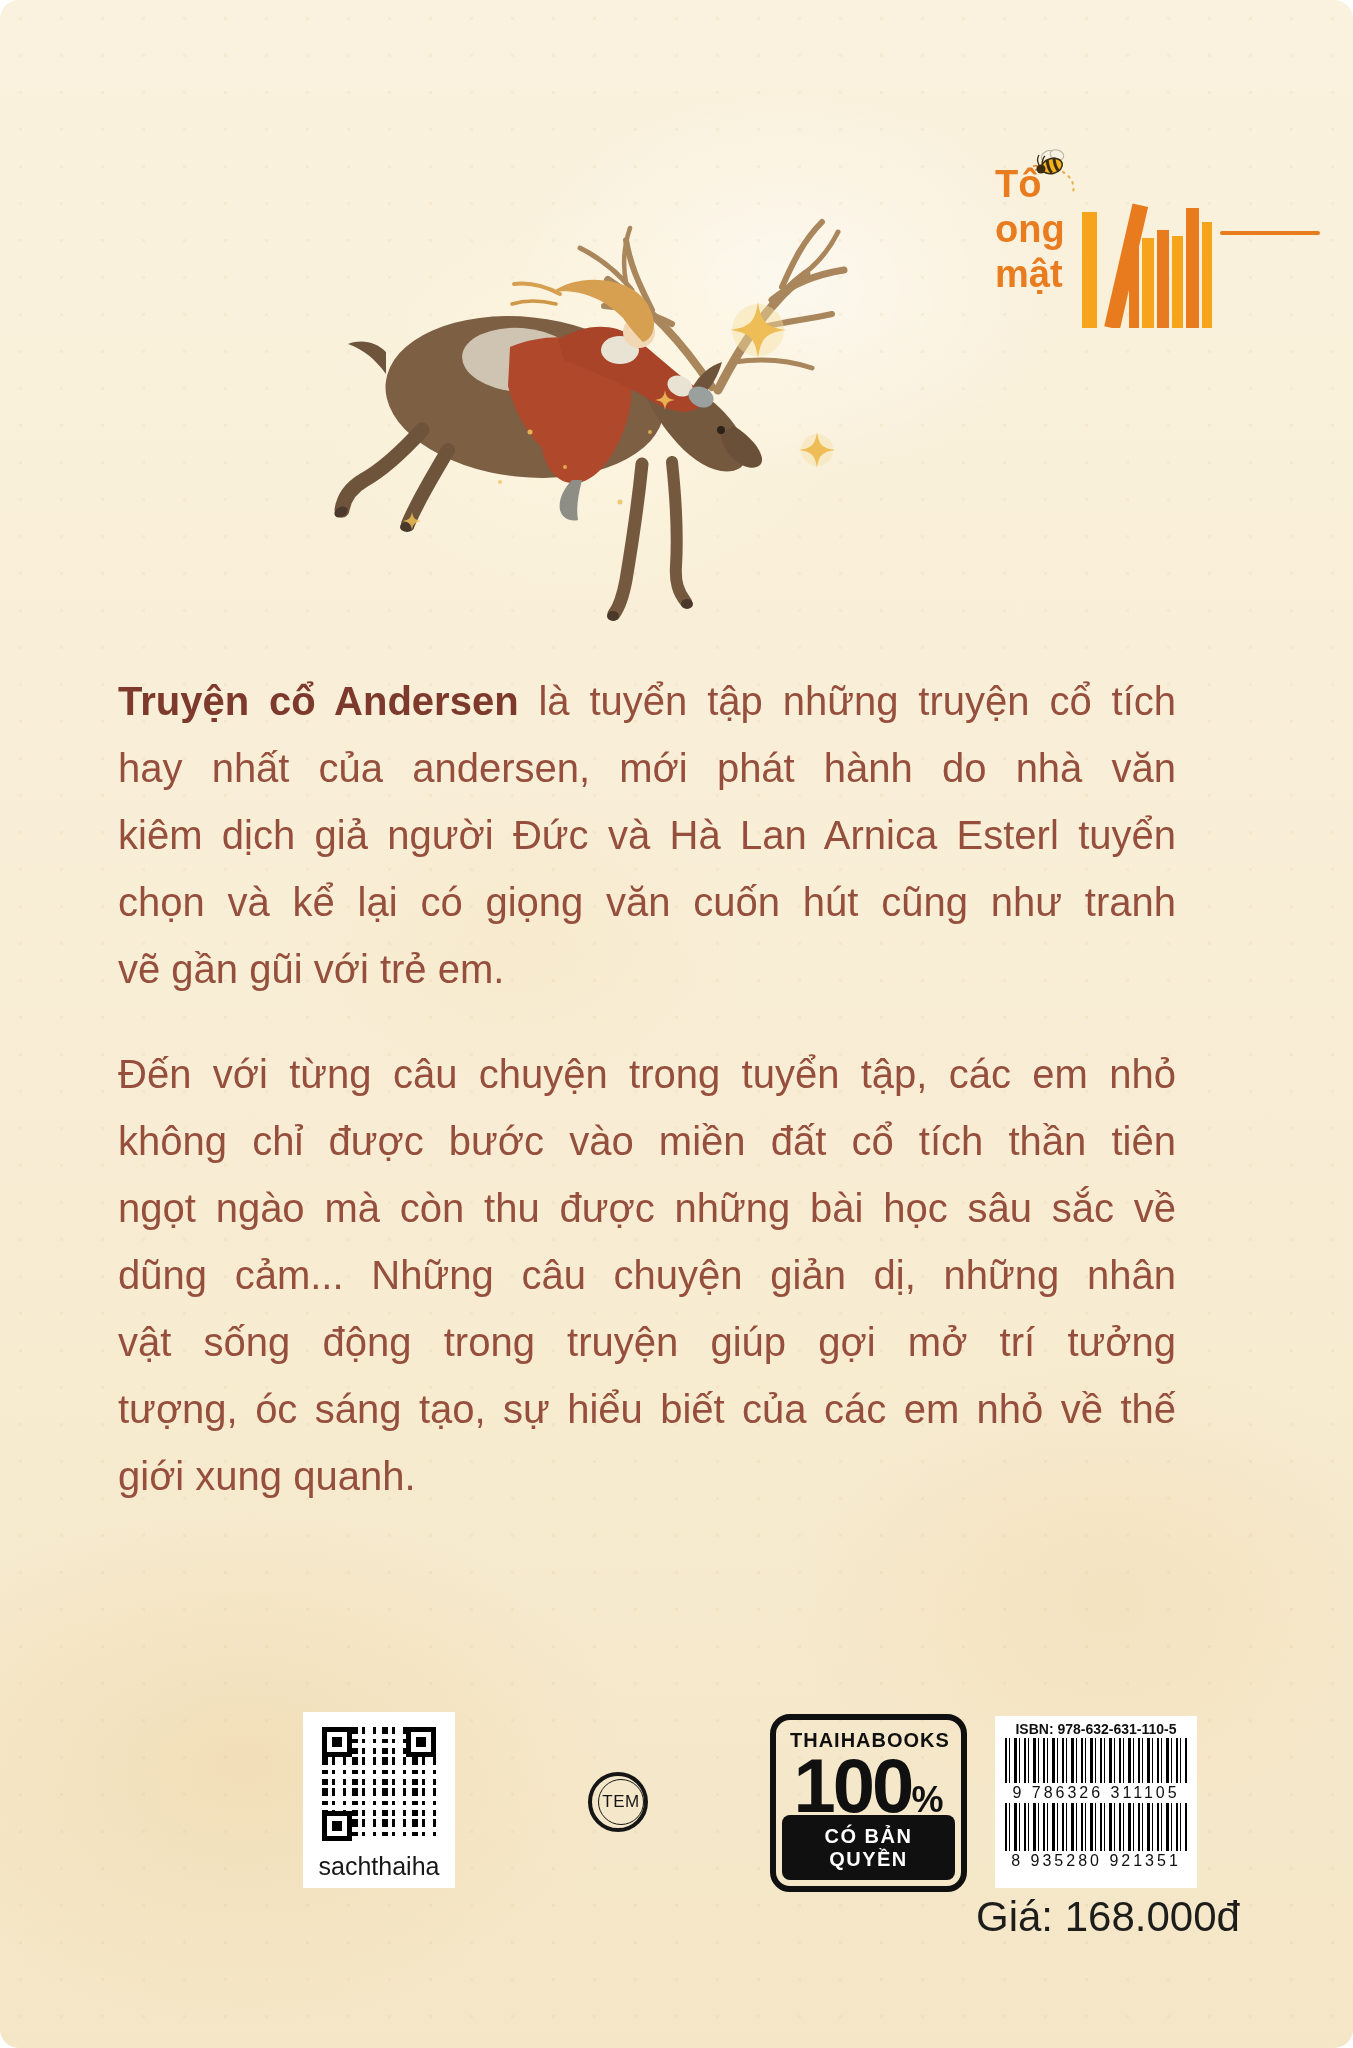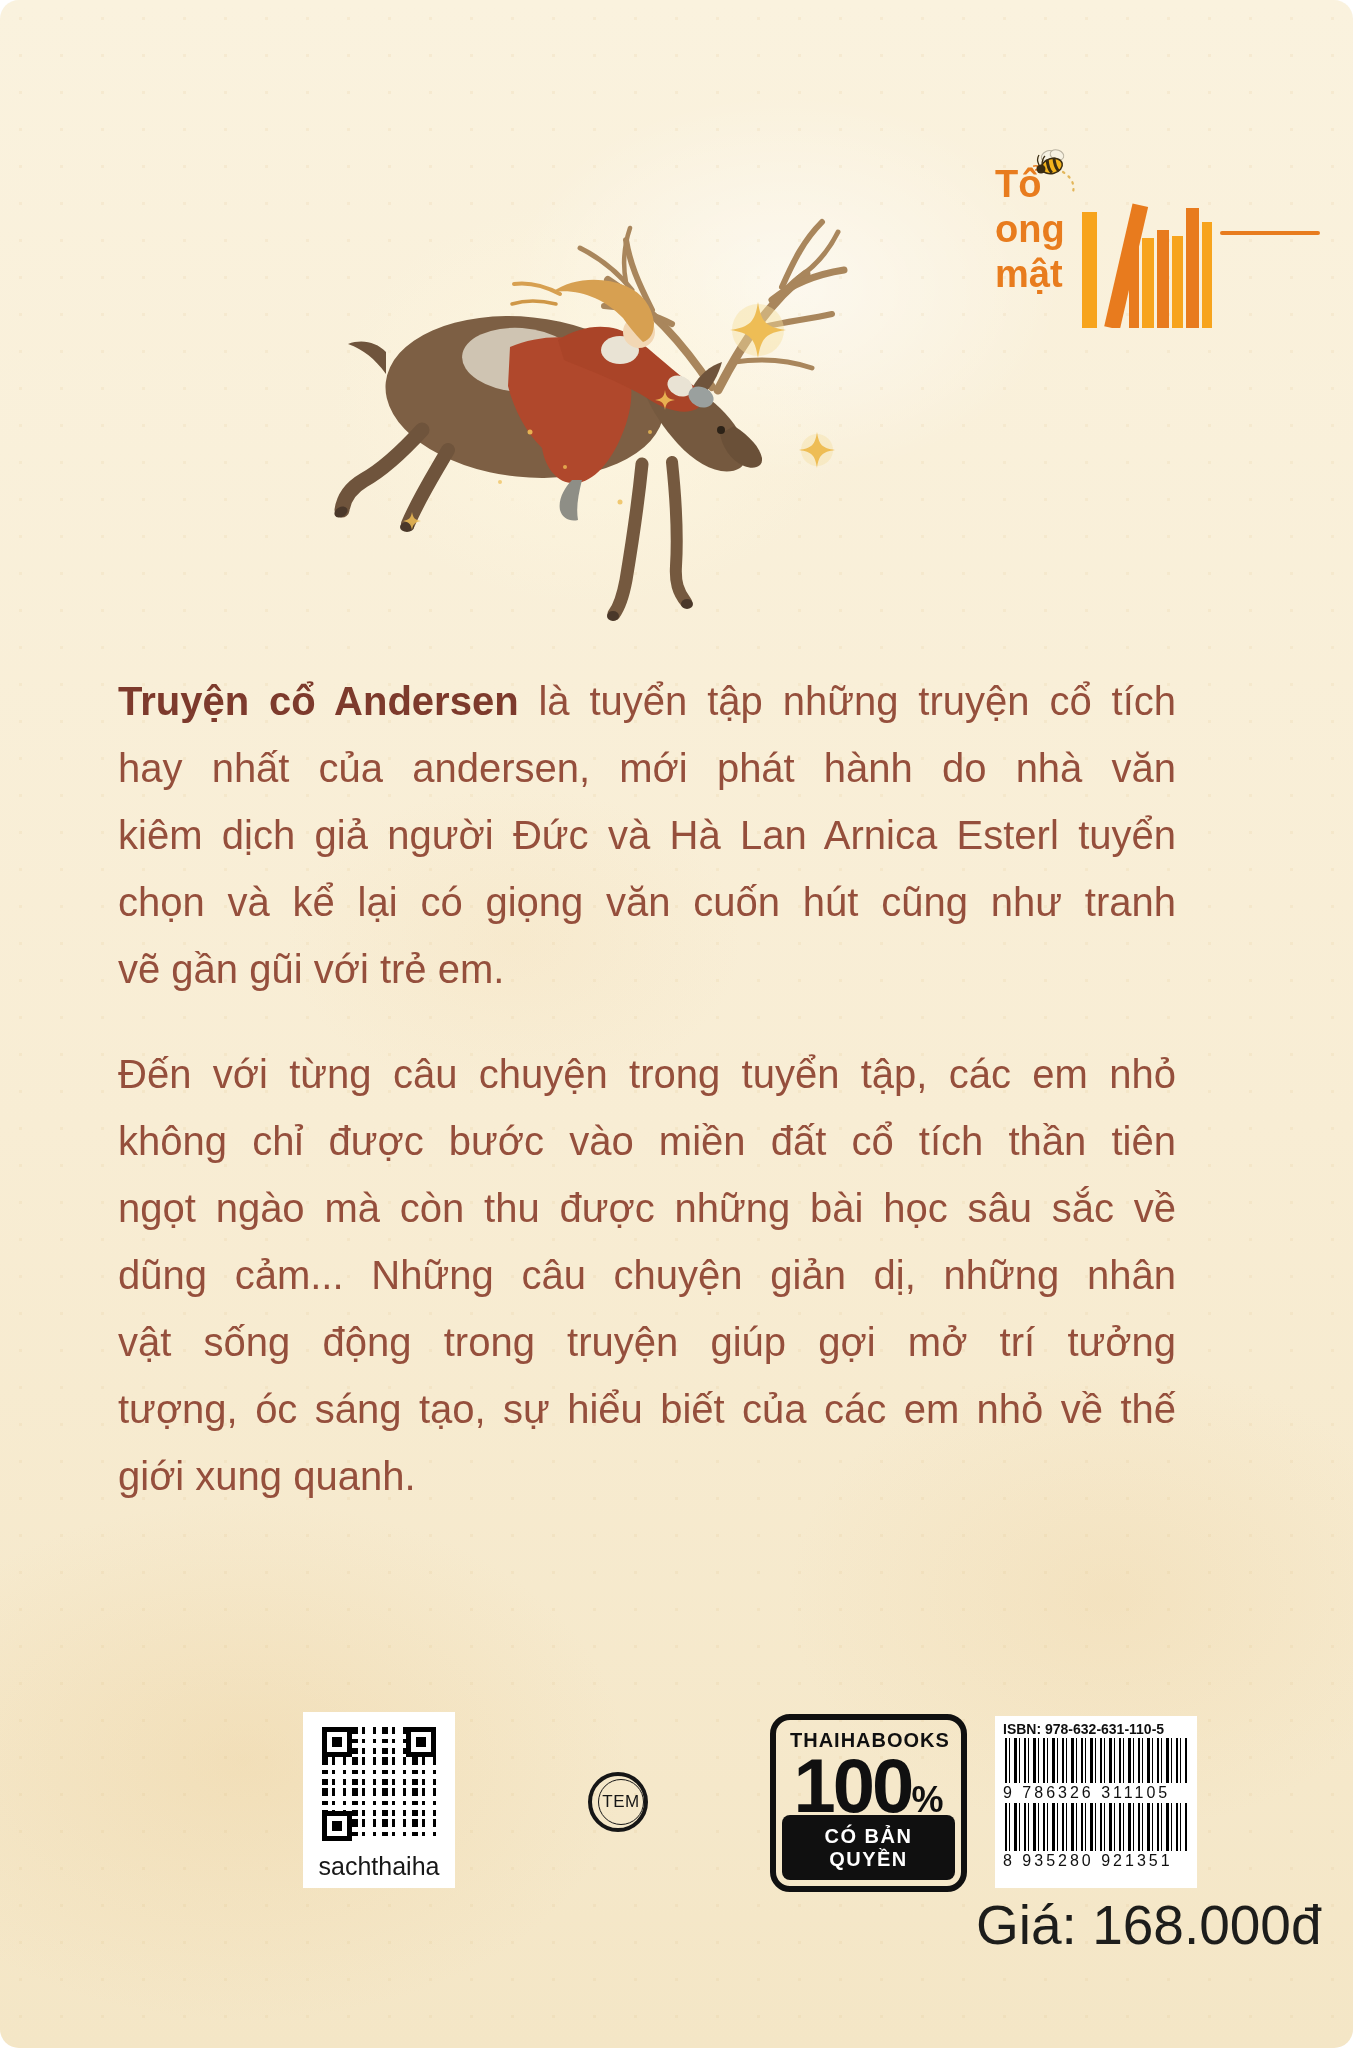--- a/index.html
+++ b/index.html
@@ -65,30 +65,30 @@
   .badge-brand { text-align:center; font-size:20px; font-weight:700; color:#101010;
     letter-spacing:1px; margin-top:3px; transform:scaleY(1.05); }
   .badge-percent { text-align:center; color:#101010; font-weight:800; margin-top:-10px; white-space:nowrap; }
   .badge-percent .num { font-size:76px; letter-spacing:-3px; }
   .badge-percent .sign { font-size:36px; font-weight:800; }
   .badge-caption { position:absolute; left:6px; right:6px; bottom:6px; background:#101010;
     color:#fff; border-radius:8px; text-align:center; font-size:20px; font-weight:700;
     letter-spacing:1.5px; padding:10px 0 9px; }
 
   .barcode-card { position:absolute; left:995px; top:1716px; width:202px; height:172px;
-    background:#fff; padding:5px 8px 4px; color:#101010; }
+    background:#fff; padding:5px 8px 4px; text-align:center; color:#101010; }
   .isbn-label { font-size:14px; font-weight:600; letter-spacing:0; line-height:16px; white-space:nowrap; }
   .bars { height:45px; margin:1px 2px 0;
     background-image:
       repeating-linear-gradient(90deg, #000 0 2px, transparent 2px 4px, #000 4px 5px, transparent 5px 9px, #000 9px 12px, transparent 12px 14px, #000 14px 15px, transparent 15px 19px);
   }
   .bars.b2 { height:48px; }
   .bar-digits { font-size:16px; letter-spacing:3px; line-height:19px; white-space:nowrap; }
 
-  .price { position:absolute; left:976px; top:1893px; font-size:55px; color:#1d1d1b; white-space:nowrap; }
+  .price { position:absolute; left:976px; top:1893px; font-size:42px; color:#1d1d1b; white-space:nowrap; }
 </style>
 </head>
 <body>
 
 <div class="page">
 
   <div class="logo-words">
     <div>Tổ</div>
     <div>ong</div>
     <div>mật</div>

